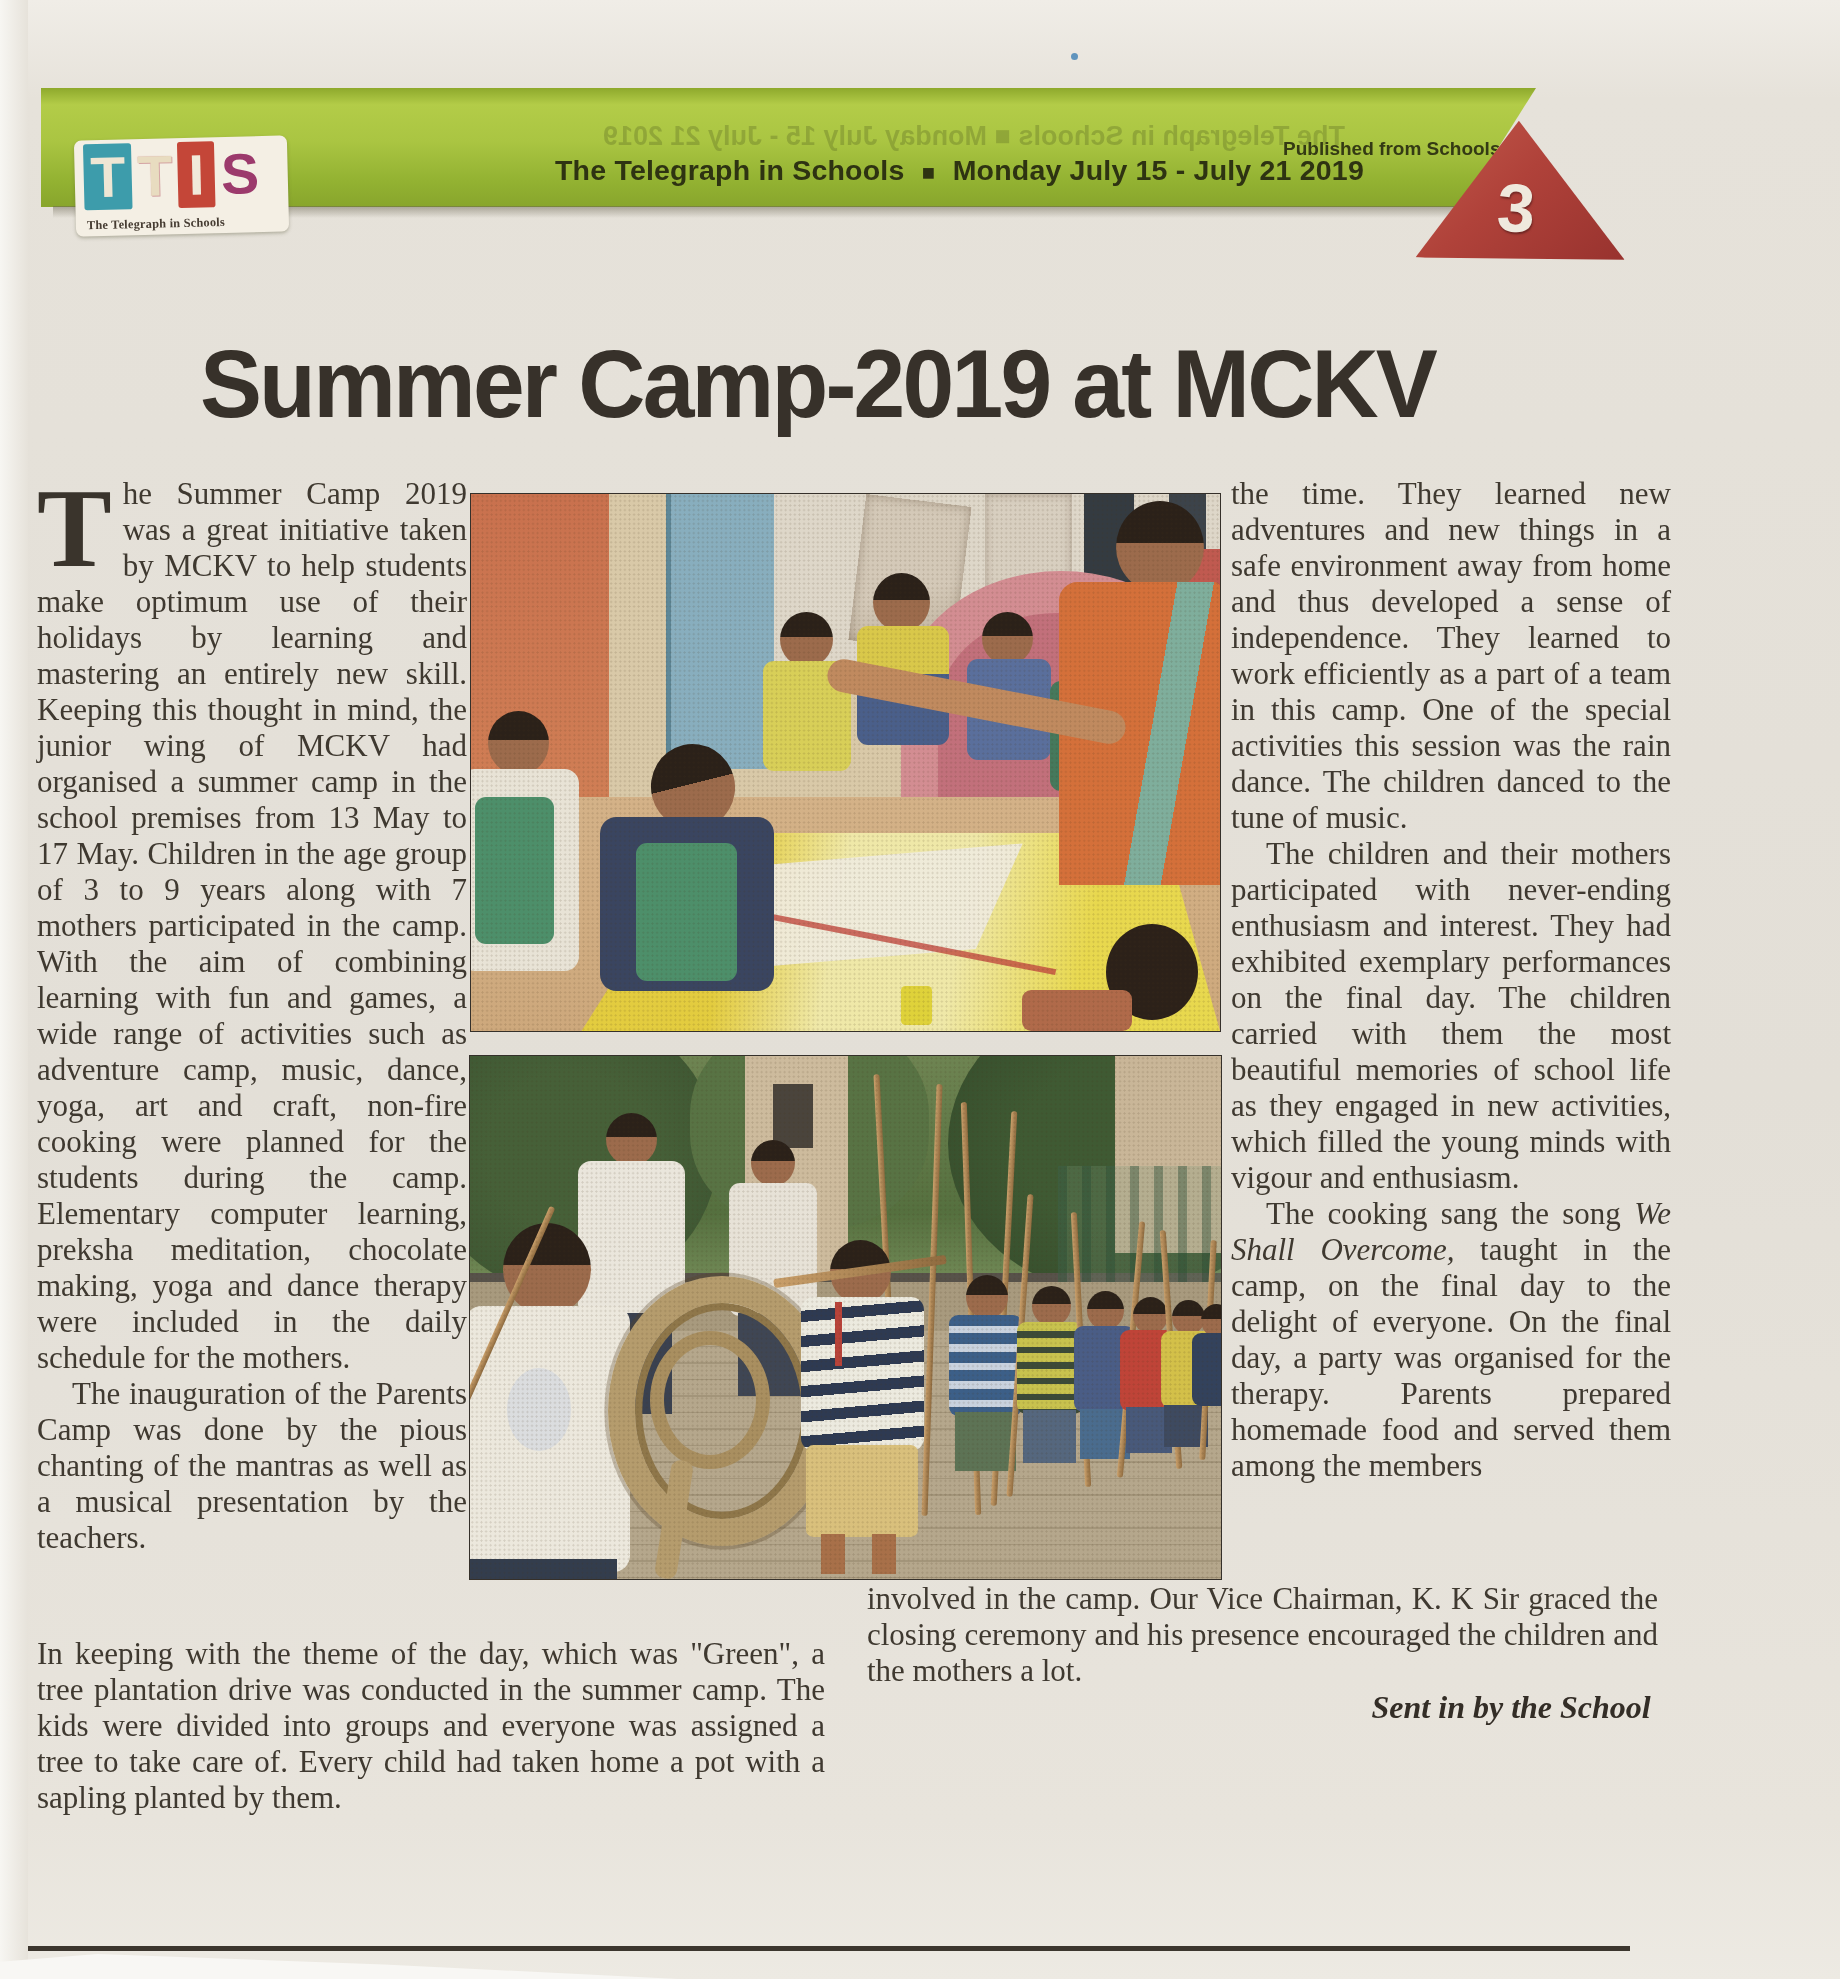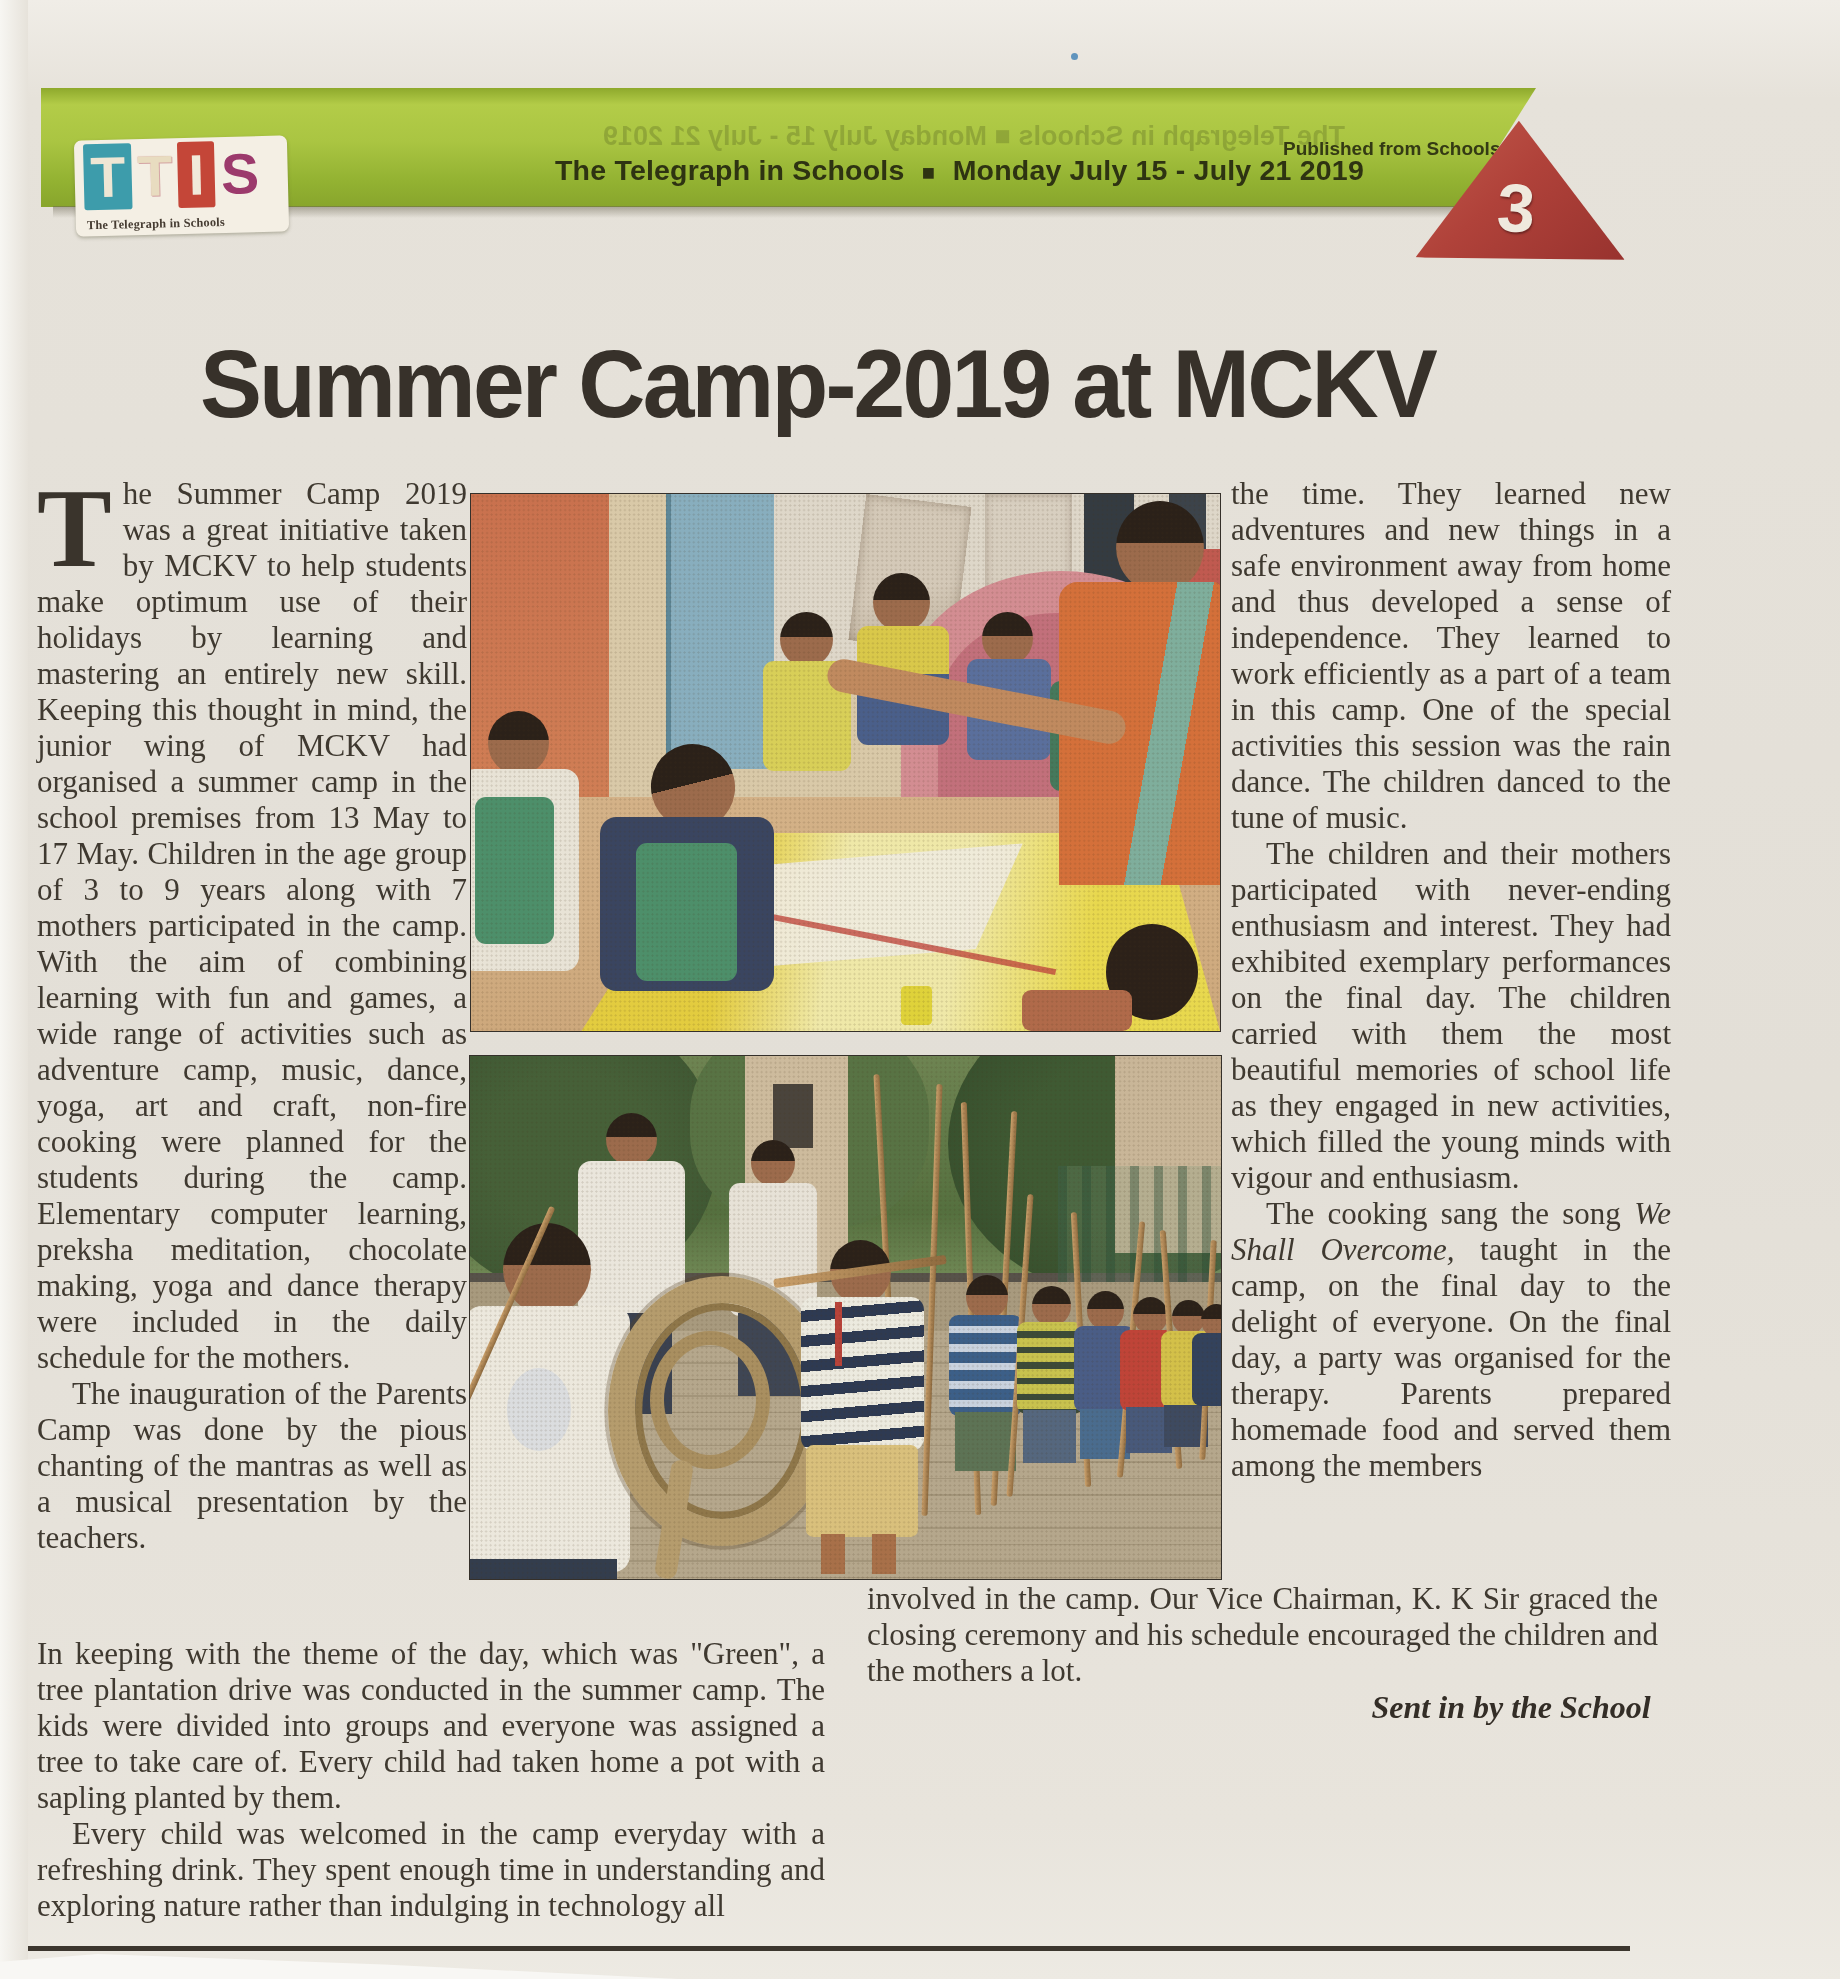--- a/index.html
+++ b/index.html
@@ -126,25 +126,24 @@
   </div>
 
   <div class="col" id="col-right">
     <p>the time. They learned new adventures and new things in a safe environment away from home and thus developed a sense of independence. They learned to work efficiently as a part of a team in this camp. One of the special activities this session was the rain dance. The children danced to the tune of music.</p>
     <p class="indent">The children and their mothers participated with never-ending enthusiasm and interest. They had exhibited exemplary performances on the final day. The children carried with them the most beautiful memories of school life as they engaged in new activities, which filled the young minds with vigour and enthusiasm.</p>
     <p class="indent"><span>The cooking sang the song </span><span class="ital">We Shall Overcome,</span><span> taught in the camp, on the final day to the delight of everyone. On the final day, a party was organised for the therapy. Parents prepared homemade food and served them among the members</span></p>
   </div>
 
   <div class="col" id="block-bl">
     <p>In keeping with the theme of the day, which was "Green", a tree plantation drive was conducted in the summer camp. The kids were divided into groups and everyone was assigned a tree to take care of. Every child had taken home a pot with a sapling planted by them.</p>
-    <p class="indent">Every child was welcomed in the camp everyday with a refreshing drink. They spent enough time in understanding and exploring nature rather than indulging in technology all</p>
   </div>
 
   <div class="col" id="block-br">
-    <p>involved in the camp. Our Vice Chairman, K. K Sir graced the closing ceremony and his schedule encouraged the children and the mothers a lot.</p>
+    <p>involved in the camp. Our Vice Chairman, K. K Sir graced the closing ceremony and his presence encouraged the children and the mothers a lot.</p>
     <p class="byline">Sent in by the School</p>
   </div>
 
   <div class="photo" id="photo1">
     <div style="left:0;top:0;width:138px;height:395px;background:linear-gradient(180deg,#c9714e,#d28257);"></div>
     <div style="left:138px;top:0;width:57px;height:331px;background:#d9c9a8;"></div>
     <div style="left:195px;top:0;width:108px;height:275px;background:#88aebe;border-left:5.5px solid #5d8798;"></div>
     <div style="left:303px;top:0;width:446px;height:179px;background:#ded7c9;"></div>
     <div style="left:386px;top:5.5px;width:106px;height:147px;background:linear-gradient(160deg,#d4c9b8 60%,#bcae9a);transform:rotate(7deg);box-shadow:inset 0 0 11px rgba(90,70,50,.4);"></div>
     <div style="left:514px;top:0;width:87px;height:115px;background:#d8cfc0;box-shadow:inset 0 0 9.2px rgba(90,70,50,.35);"></div>

